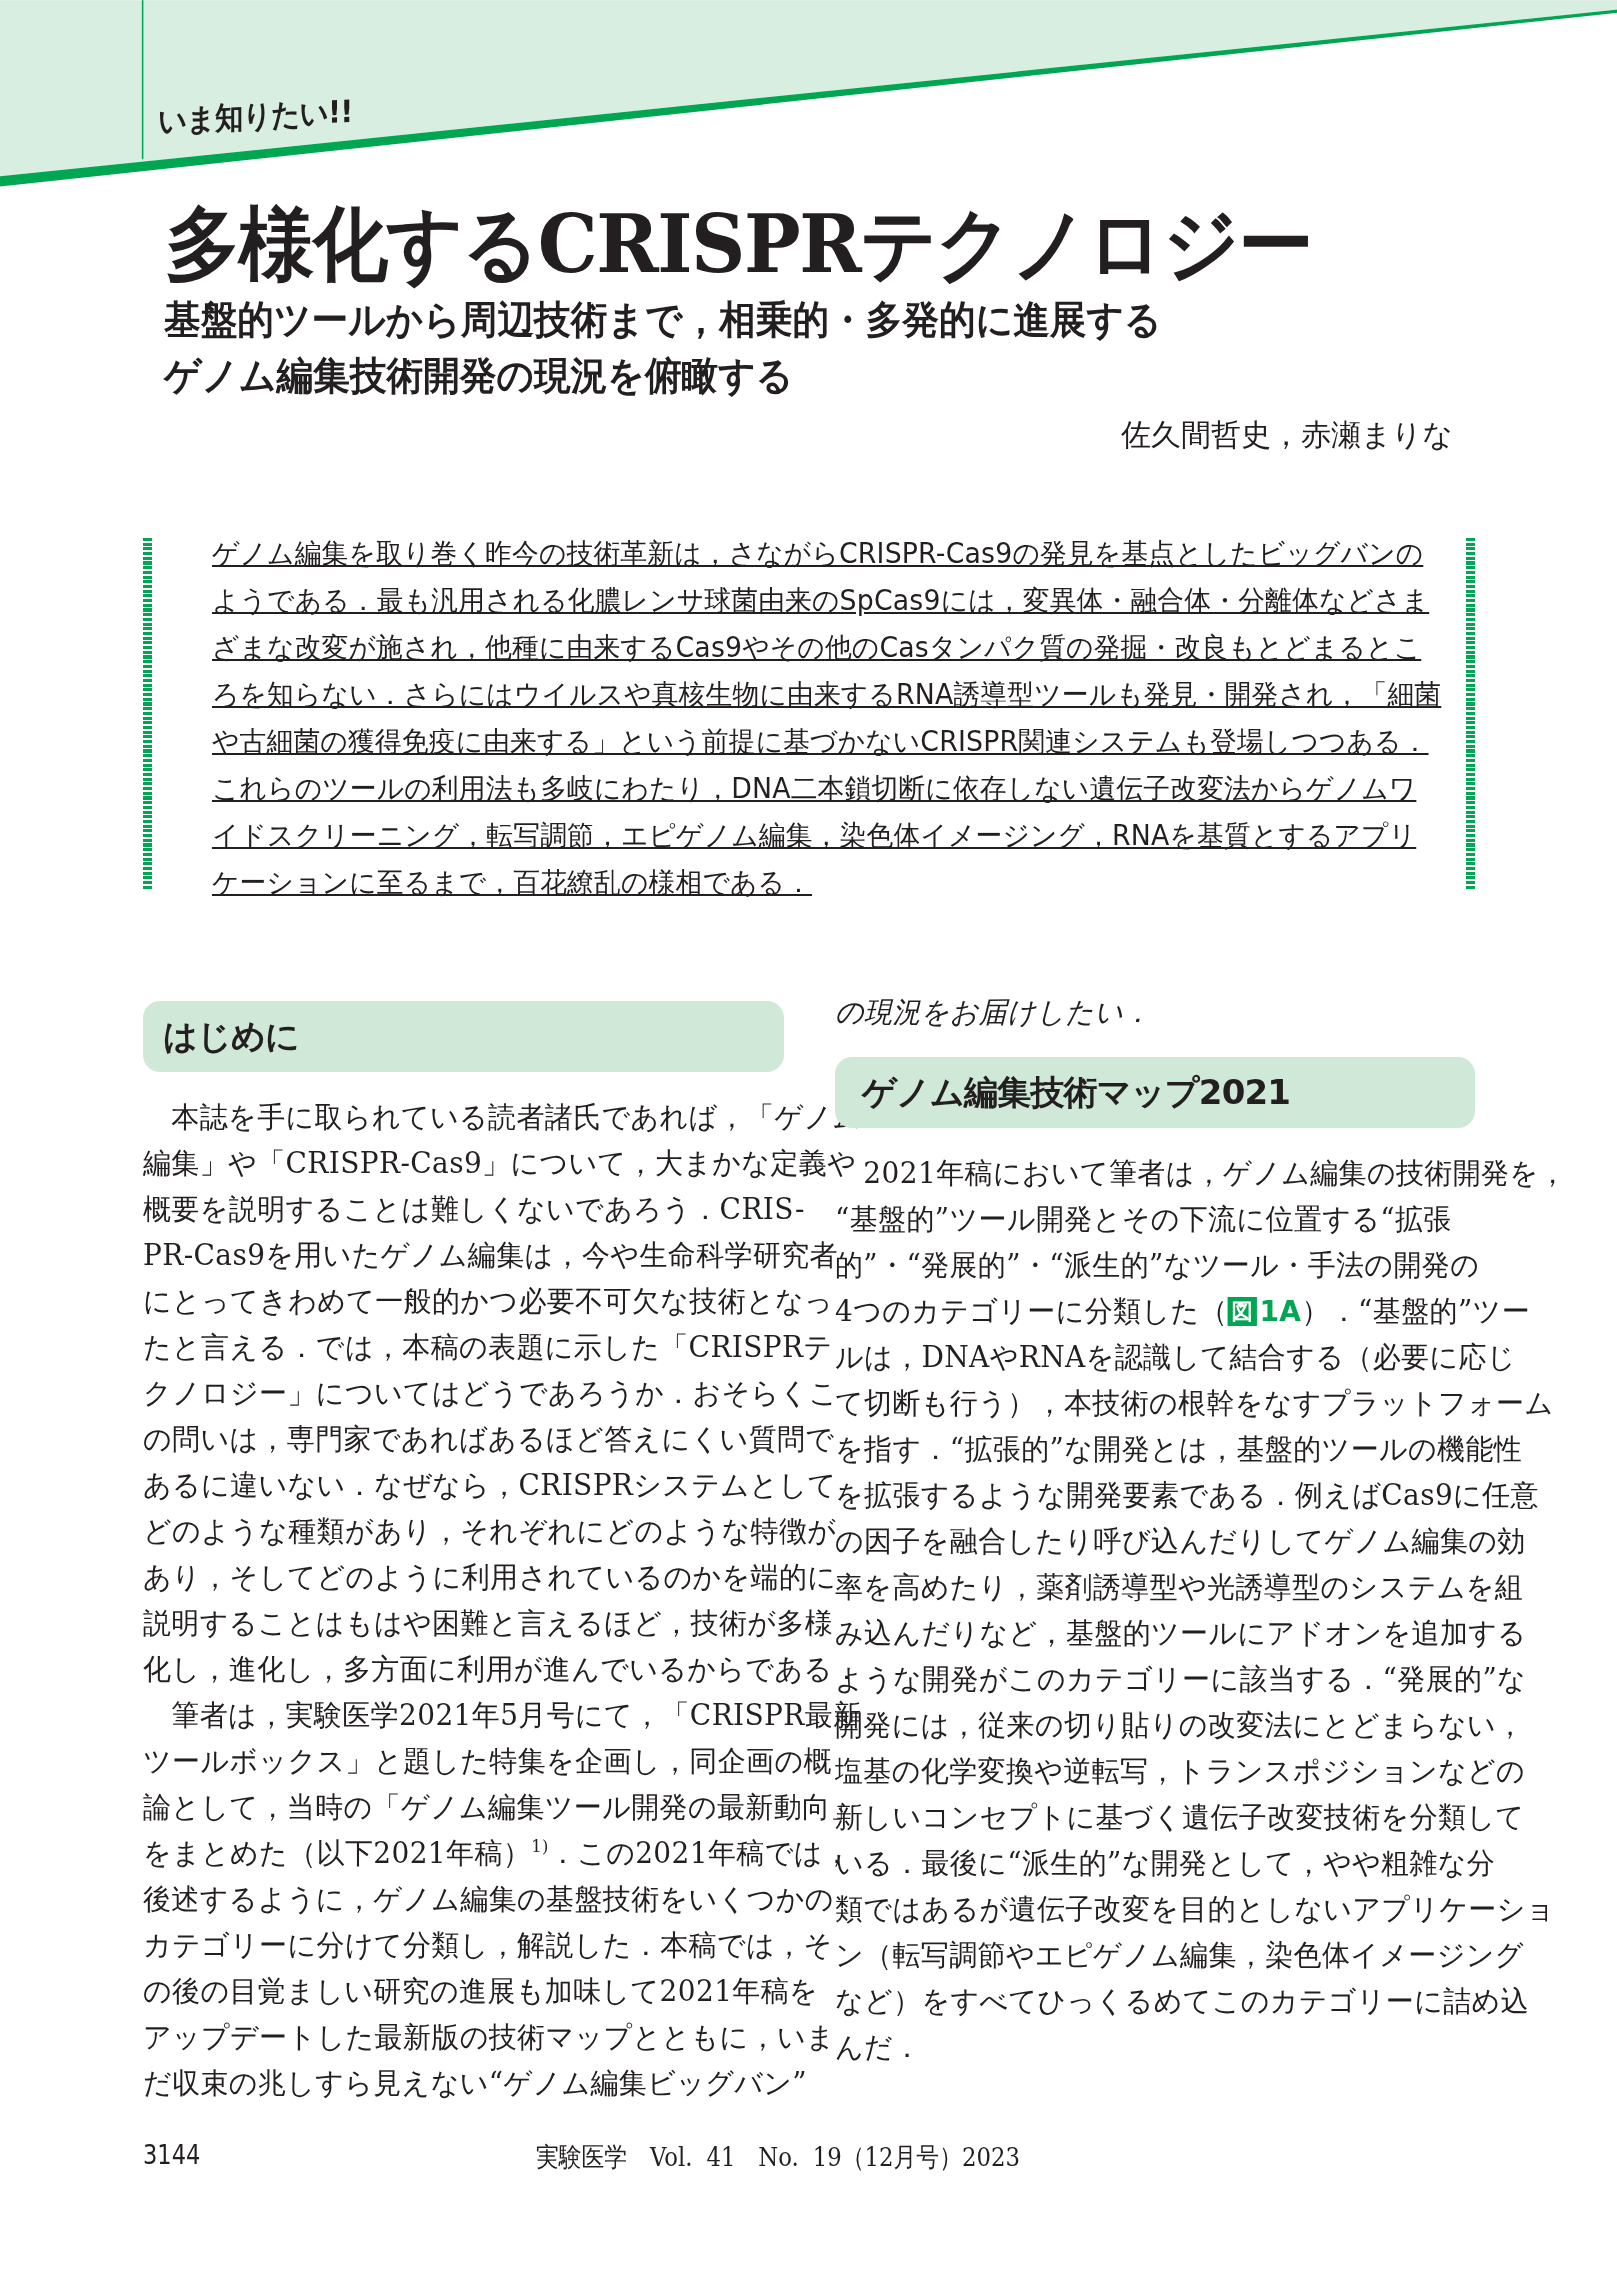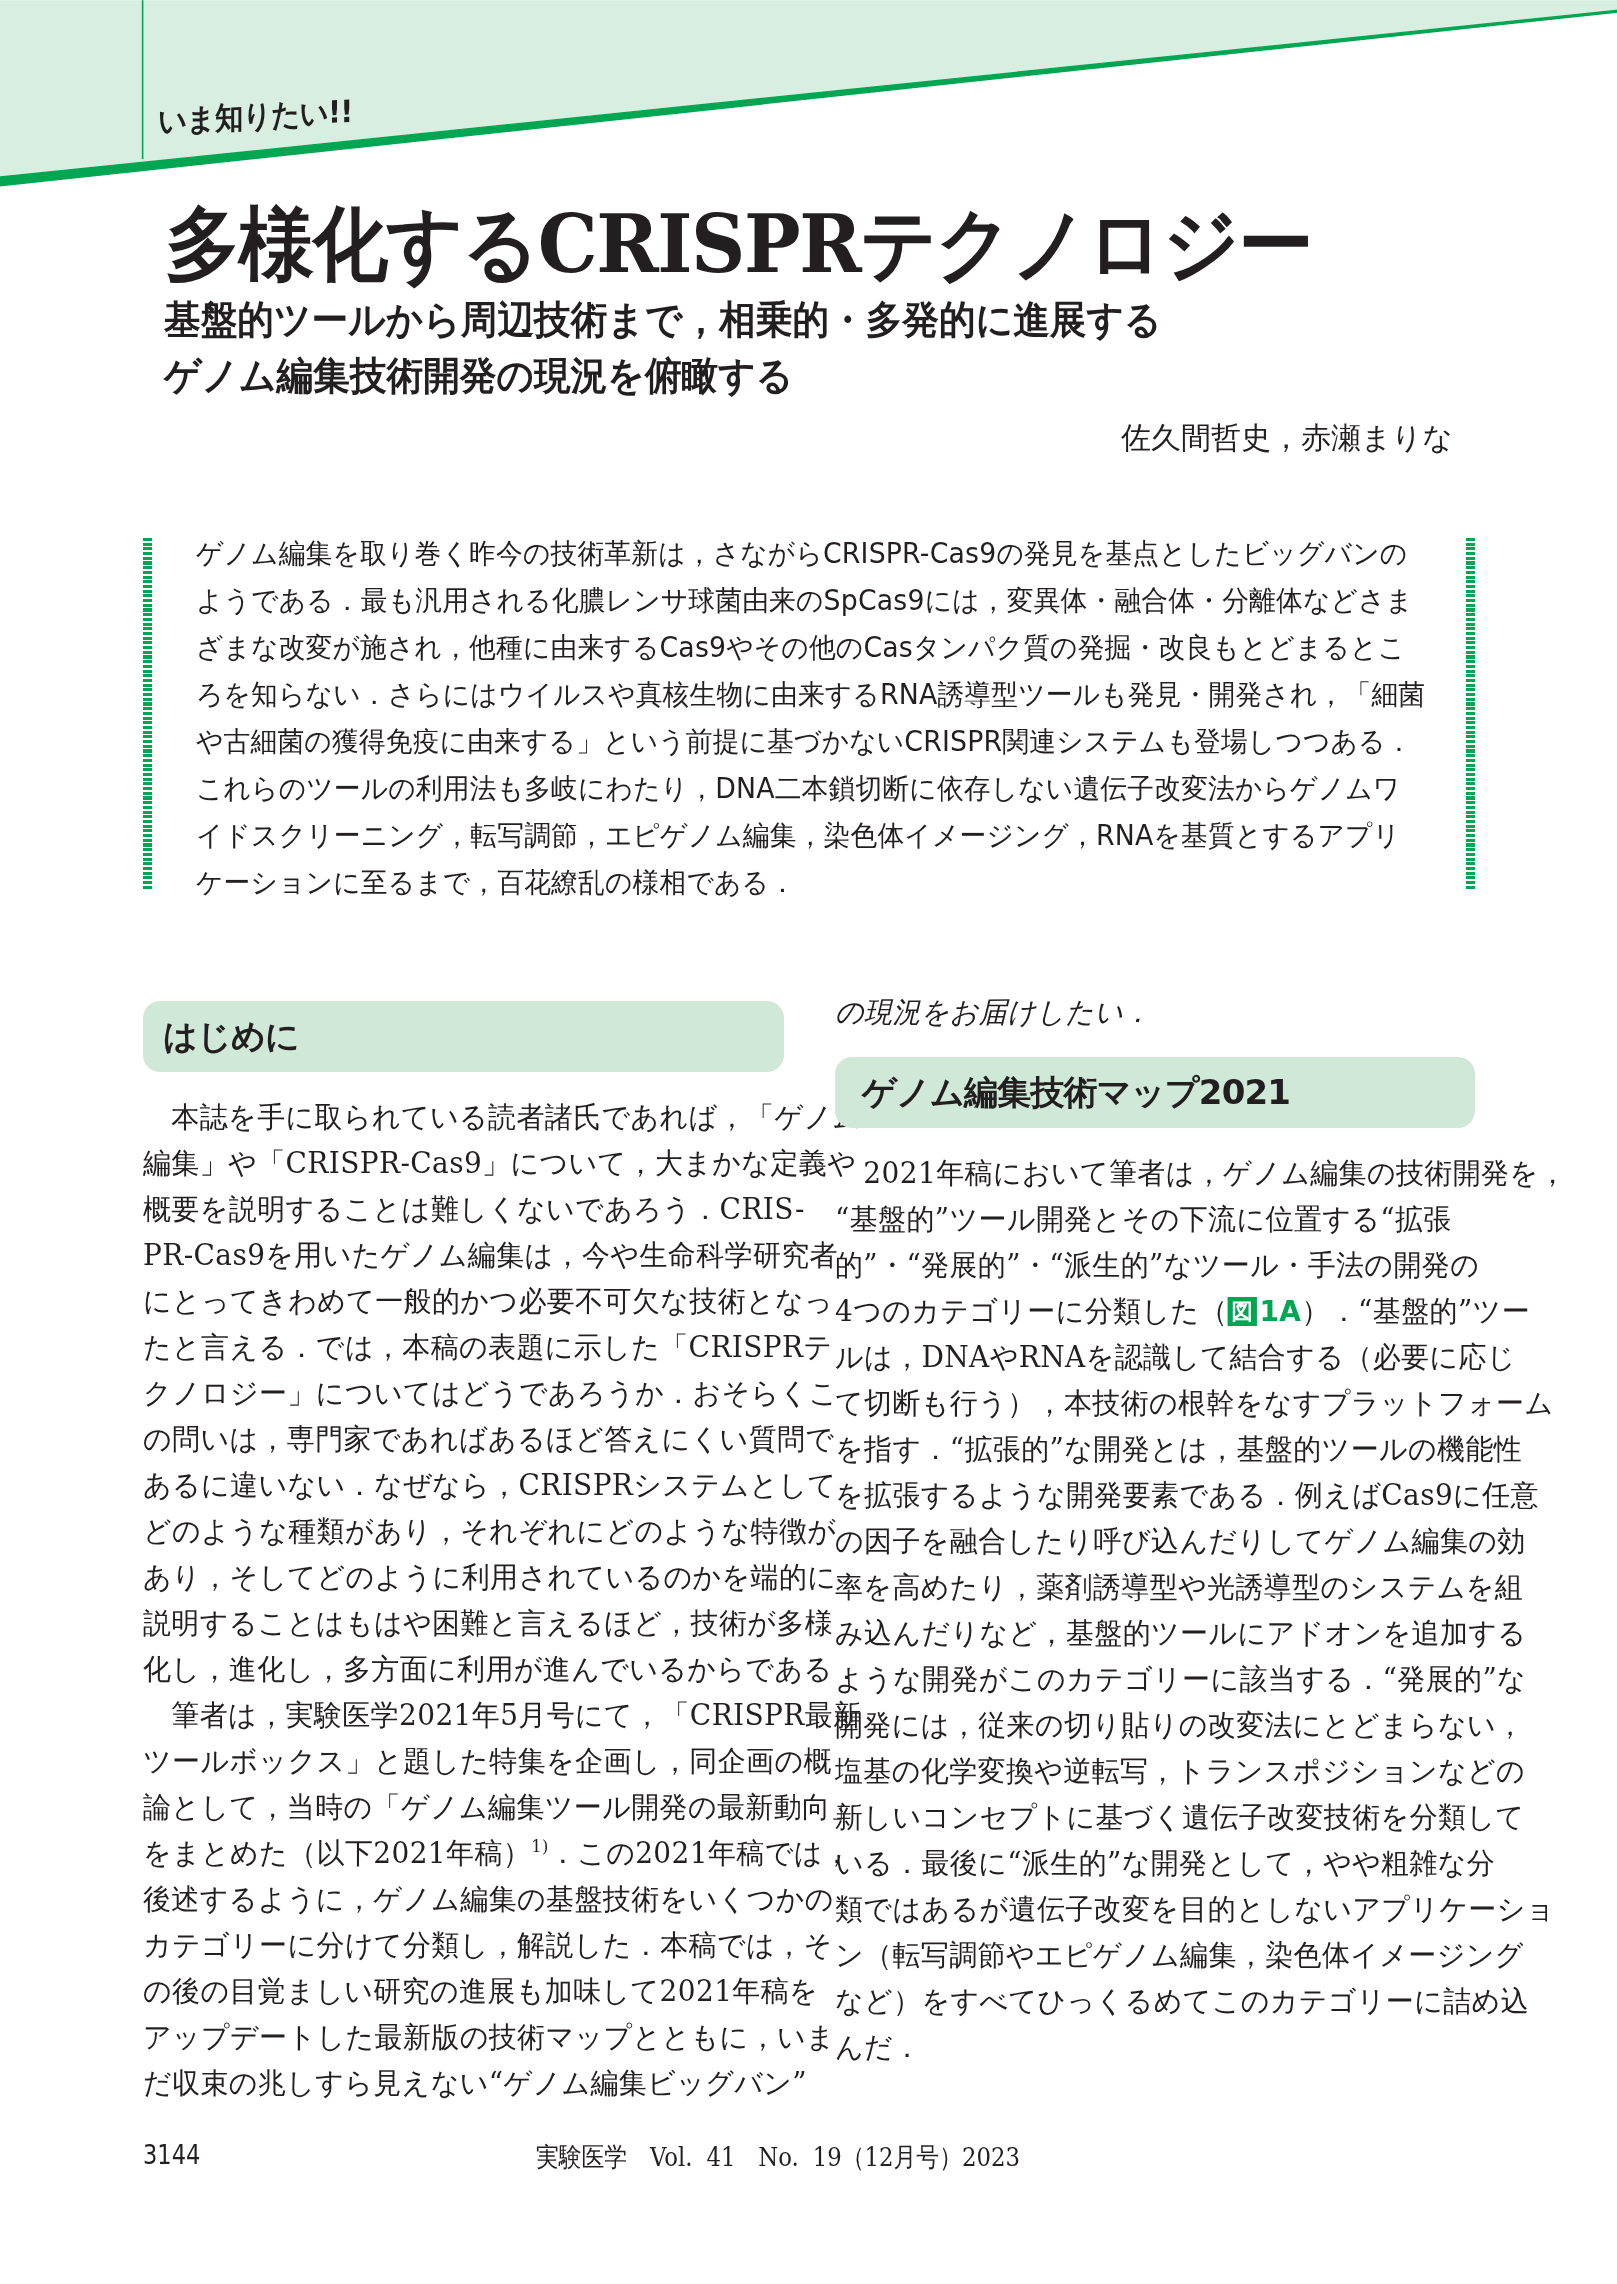--- a/index.html
+++ b/index.html
@@ -14,29 +14,29 @@
 
   
   .main-title { position: absolute; left: 165px; top: 193px; font-family: "DejaVu Serif", "Liberation Serif", serif;
                 font-weight: bold; font-size: 81px; line-height: 101px; white-space: nowrap; letter-spacing: -1.6px;
                 transform: scaleX(0.93); transform-origin: left top; }
   .subtitle { position: absolute; left: 164px; font-family: "DejaVu Sans", "Liberation Sans", sans-serif;
               font-weight: bold; font-size: 39px; line-height: 47px; white-space: nowrap; letter-spacing: 0px;
               transform: scaleX(0.94); transform-origin: left top; }
   .subtitle.l1 { top: 296px; }
   .subtitle.l2 { top: 352px; }
-  .authors { position: absolute; right: 165px; top: 418px; font-family: Liberation Serif, serif;
+  .authors { position: absolute; right: 165px; top: 418px; font-family: Liberation Mono, monospace;
              font-size: 30px; line-height: 39px; white-space: nowrap; }
 
   
   .abstract-dashes { position: absolute; width: 9.4px; top: 538px; height: 352px;
                      background: repeating-linear-gradient(to bottom, #00a651 0px, #00a651 3.1px, transparent 3.1px, transparent 4.7px); }
   .abstract-dashes.left { left: 143px; }
   .abstract-dashes.right { left: 1466px; }
-  .abstract { position: absolute; left: 196px; top: 530px; width: 1216px; }
+  .abstract { position: absolute; left: 212px; top: 530px; width: 1216px; text-decoration: underline; }
   .abstract .line { font-family: "DejaVu Sans", "Liberation Sans", sans-serif; font-size: 28px; line-height: 47px;
                     white-space: nowrap; letter-spacing: 0.2px; transform: scaleX(0.955); transform-origin: left center; display: block; }
 
   
   .col { position: absolute; width: 647px; }
   .col.left { left: 143px; top: 977px; }
   .col.right { left: 835px; top: 977px; }
   .section-heading { background: #cfe8d8; border-radius: 17px; height: 71px; display: flex; align-items: center;
                      padding-left: 20px; box-sizing: border-box; margin-top: 24px; }
   .section-heading span { font-family: "DejaVu Sans", "Liberation Sans", sans-serif; font-weight: bold; font-size: 34px;

